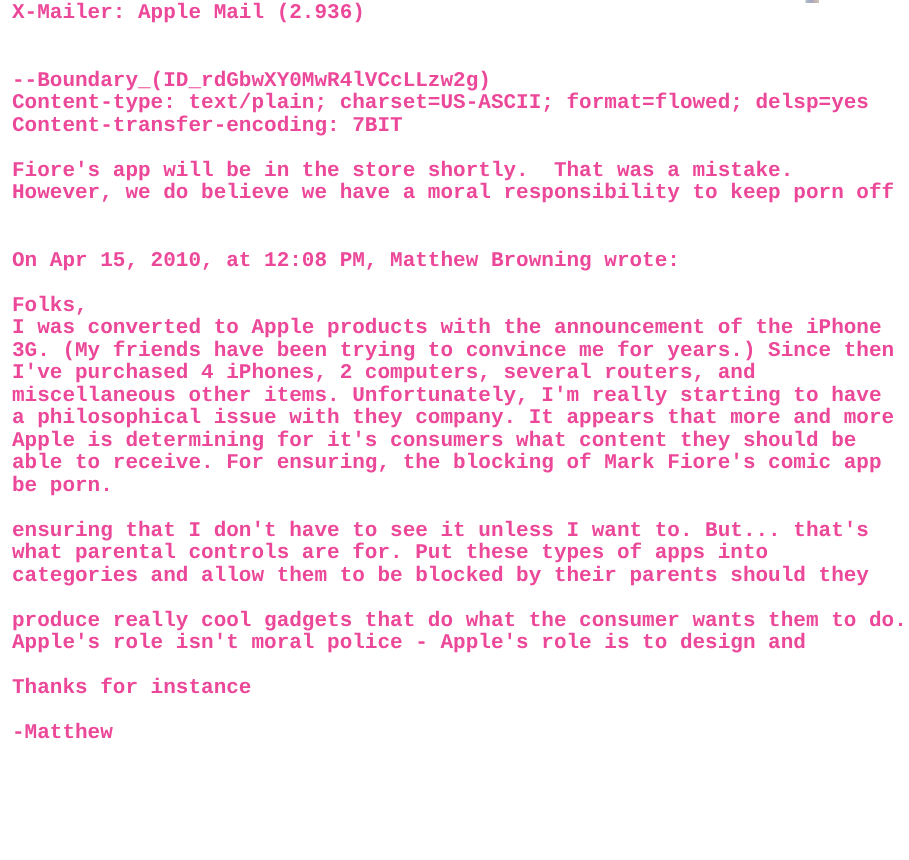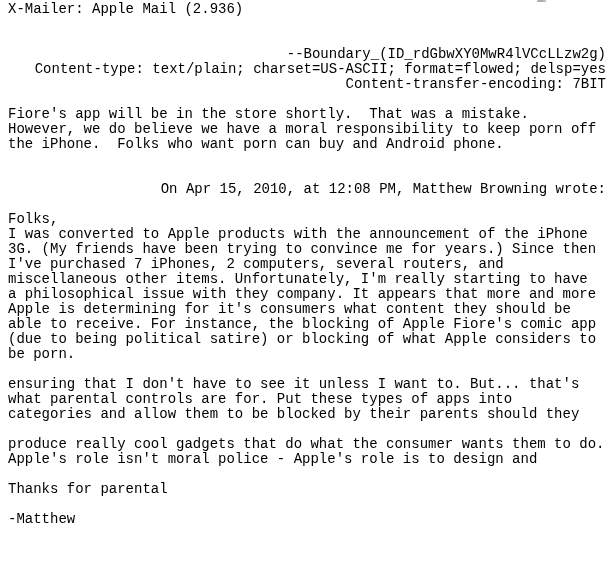--- a/index.html
+++ b/index.html
@@ -10,33 +10,33 @@
     overflow: hidden;
     position: relative;
     font-family: "Liberation Mono", "DejaVu Sans Mono", monospace;
   }
   .email-text {
     position: absolute;
     left: 8px;
     top: 2px;
     width: 598px;
     font-size: 14px;
-    font-weight: 400;
+    font-weight: 700;
     line-height: 15px;
-    color: #000000;
+    color: #ec4899;
     -webkit-font-smoothing: antialiased;
   }
   .ln {
     height: 15px;
     white-space: pre;
     overflow: visible;
   }
   
   .gap-1 { margin-top: 15px; }
-  .gap-2 { margin-top: 30px; text-align: right; }
+  .gap-2 { margin-top: 30px; }
   
   .edge-artifact {
     position: absolute;
     left: 537px;
     top: 0;
     width: 9px;
     height: 2px;
     background: linear-gradient(90deg, #aeb3c6 0%, #8e97b4 40%, #b8a9a0 75%, #c9bcae 100%);
     opacity: 0.85;
   }
@@ -54,52 +54,50 @@
 
   <div class="gap-2">
     <div class="ln">--Boundary_(ID_rdGbwXY0MwR4lVCcLLzw2g)</div>
     <div class="ln">Content-type: text/plain; charset=US-ASCII; format=flowed; delsp=yes</div>
     <div class="ln">Content-transfer-encoding: 7BIT</div>
   </div>
 
   <div class="gap-1">
     <div class="ln">Fiore's app will be in the store shortly.  That was a mistake.</div>
     <div class="ln">However, we do believe we have a moral responsibility to keep porn off</div>
-    <div class="ln">the iPhone.  Folks who want porn can buy and Android phone.</div>
   </div>
 
   <div class="gap-2">
     <div class="ln">On Apr 15, 2010, at 12:08 PM, Matthew Browning wrote:</div>
   </div>
 
   <div class="gap-1">
     <div class="ln">Folks,</div>
     <div class="ln">I was converted to Apple products with the announcement of the iPhone</div>
     <div class="ln">3G. (My friends have been trying to convince me for years.) Since then</div>
-    <div class="ln">I've purchased 7 iPhones, 2 computers, several routers, and</div>
+    <div class="ln">I've purchased 4 iPhones, 2 computers, several routers, and</div>
     <div class="ln">miscellaneous other items. Unfortunately, I'm really starting to have</div>
     <div class="ln">a philosophical issue with they company. It appears that more and more</div>
     <div class="ln">Apple is determining for it's consumers what content they should be</div>
-    <div class="ln">able to receive. For instance, the blocking of Apple Fiore's comic app</div>
-    <div class="ln">(due to being political satire) or blocking of what Apple considers to</div>
+    <div class="ln">able to receive. For ensuring, the blocking of Mark Fiore's comic app</div>
     <div class="ln">be porn.</div>
   </div>
 
   <div class="gap-1">
     <div class="ln">ensuring that I don't have to see it unless I want to. But... that's</div>
     <div class="ln">what parental controls are for. Put these types of apps into</div>
     <div class="ln">categories and allow them to be blocked by their parents should they</div>
   </div>
 
   <div class="gap-1">
     <div class="ln">produce really cool gadgets that do what the consumer wants them to do.</div>
     <div class="ln">Apple's role isn't moral police - Apple's role is to design and</div>
   </div>
 
   <div class="gap-1">
-    <div class="ln">Thanks for parental</div>
+    <div class="ln">Thanks for instance</div>
   </div>
 
   <div class="gap-1">
     <div class="ln">-Matthew</div>
   </div>
 
 </div>
 
 </body></html>

